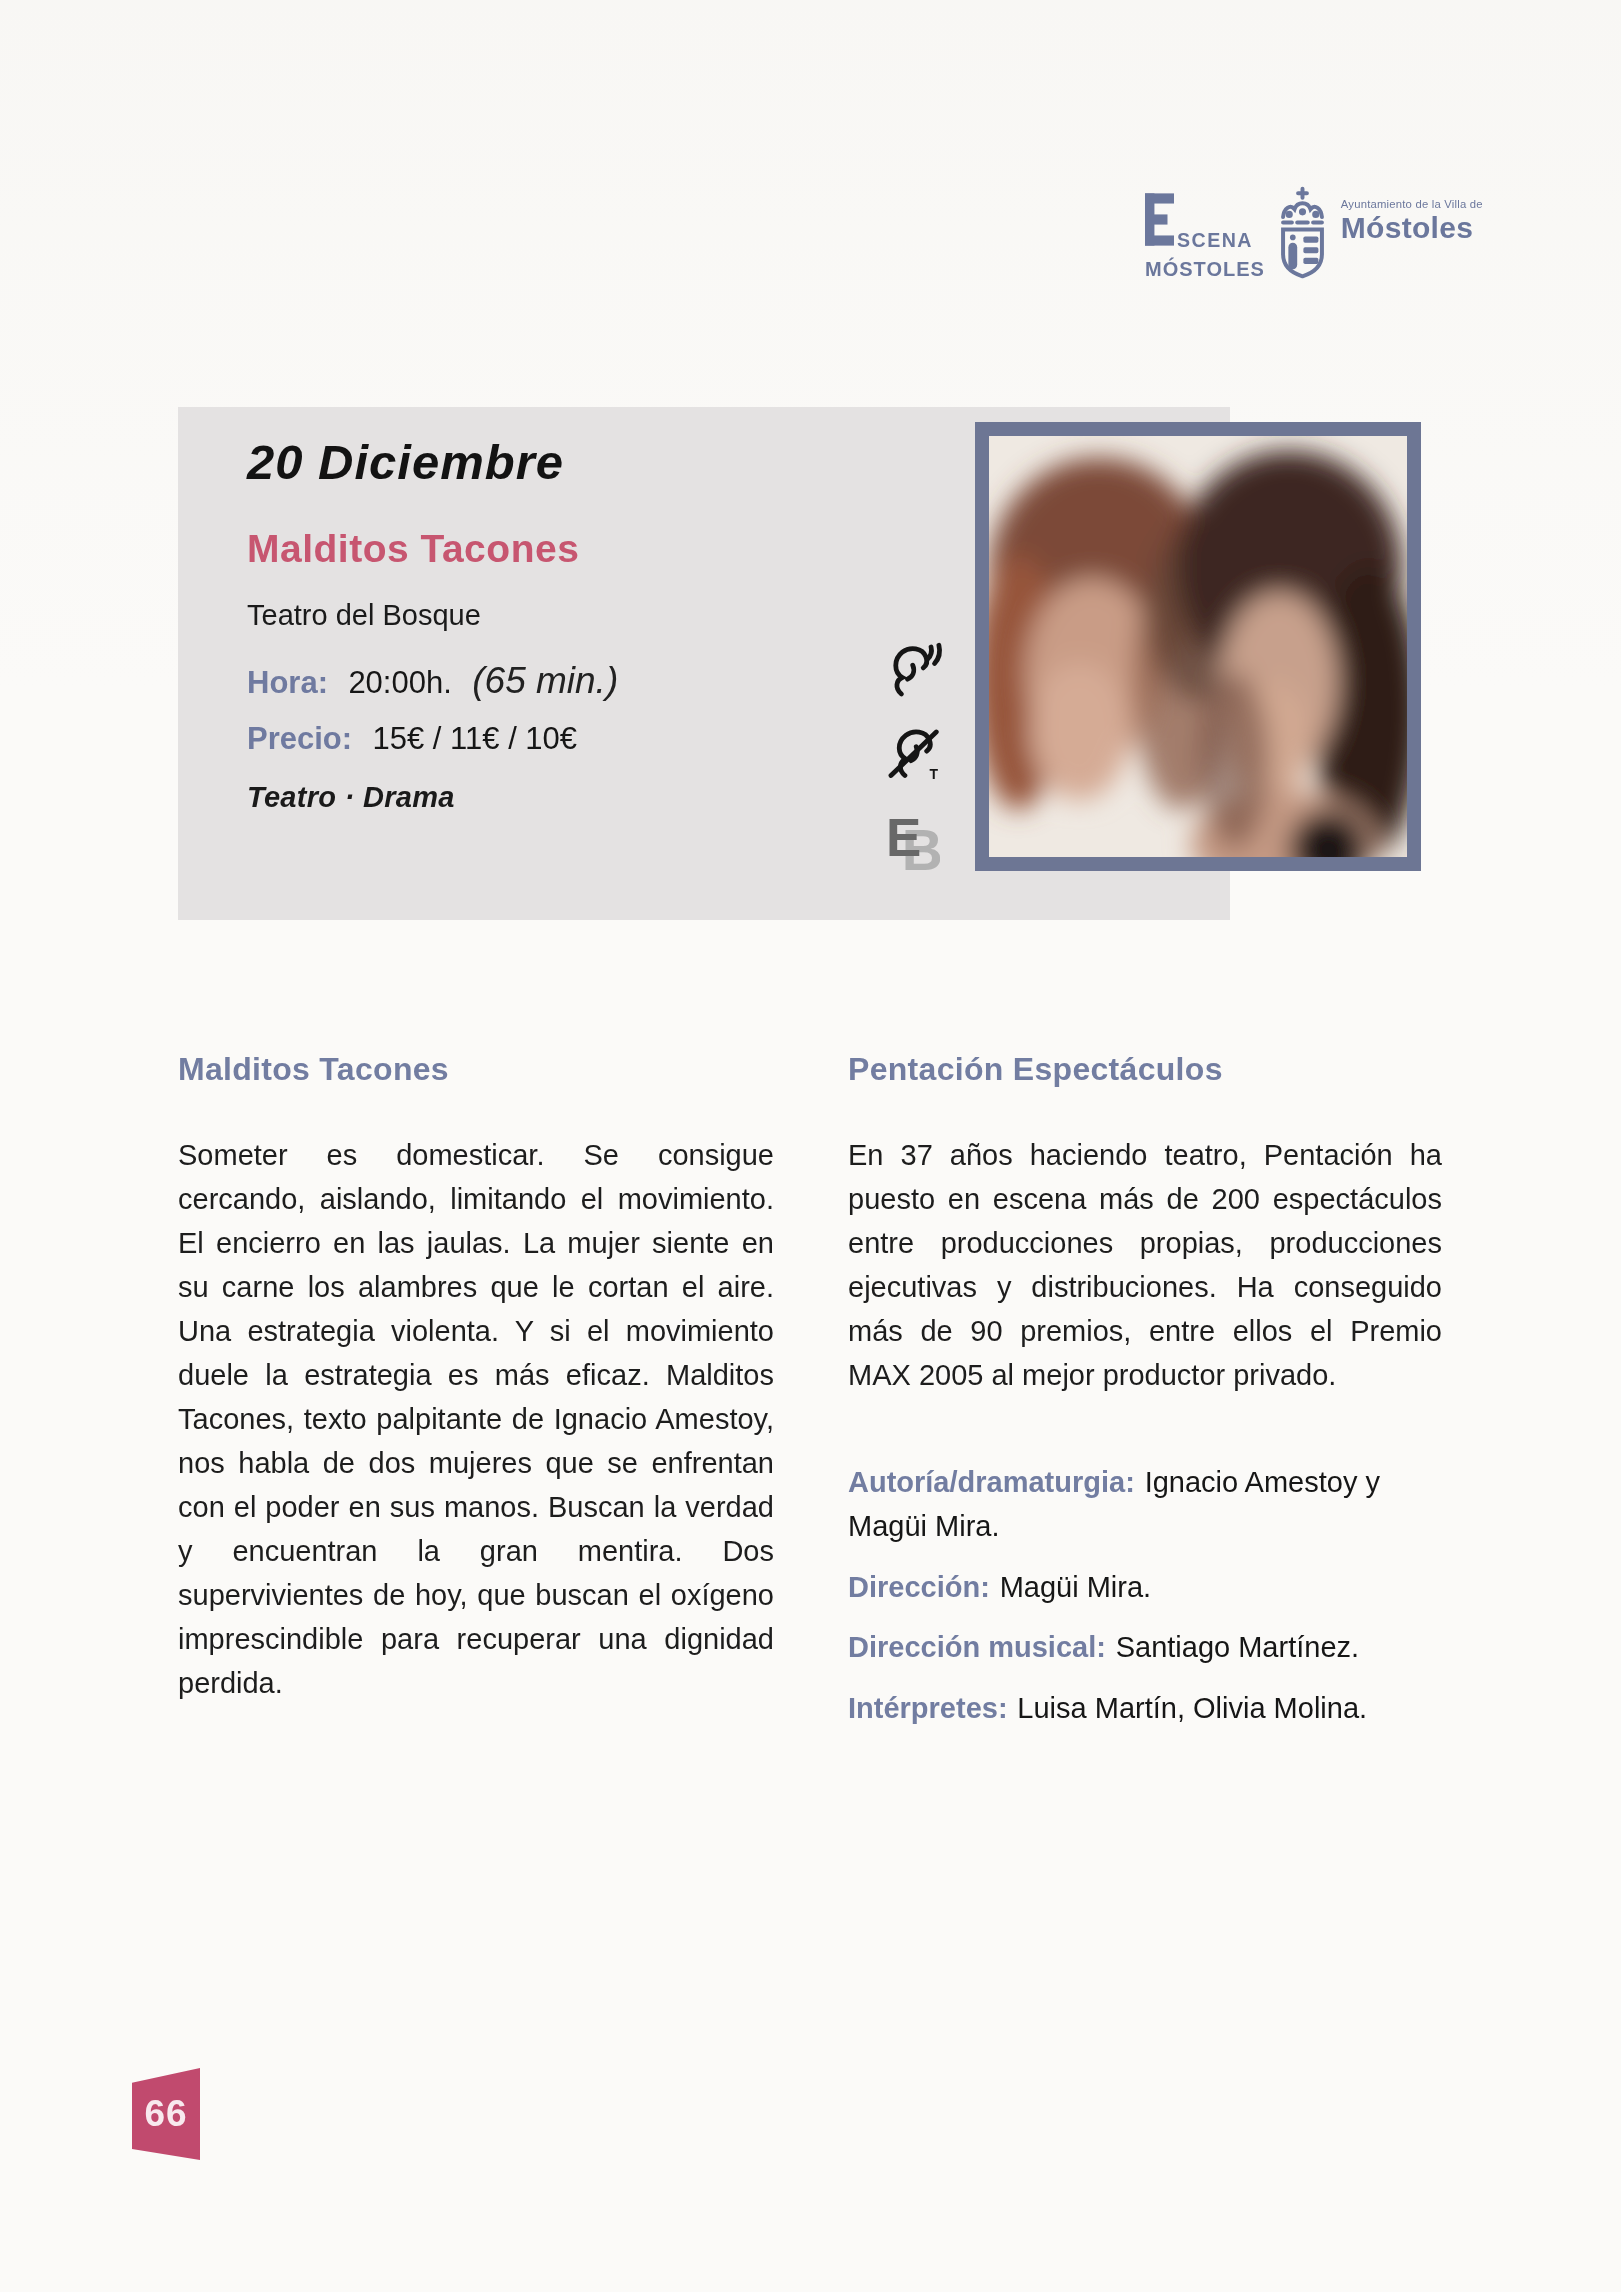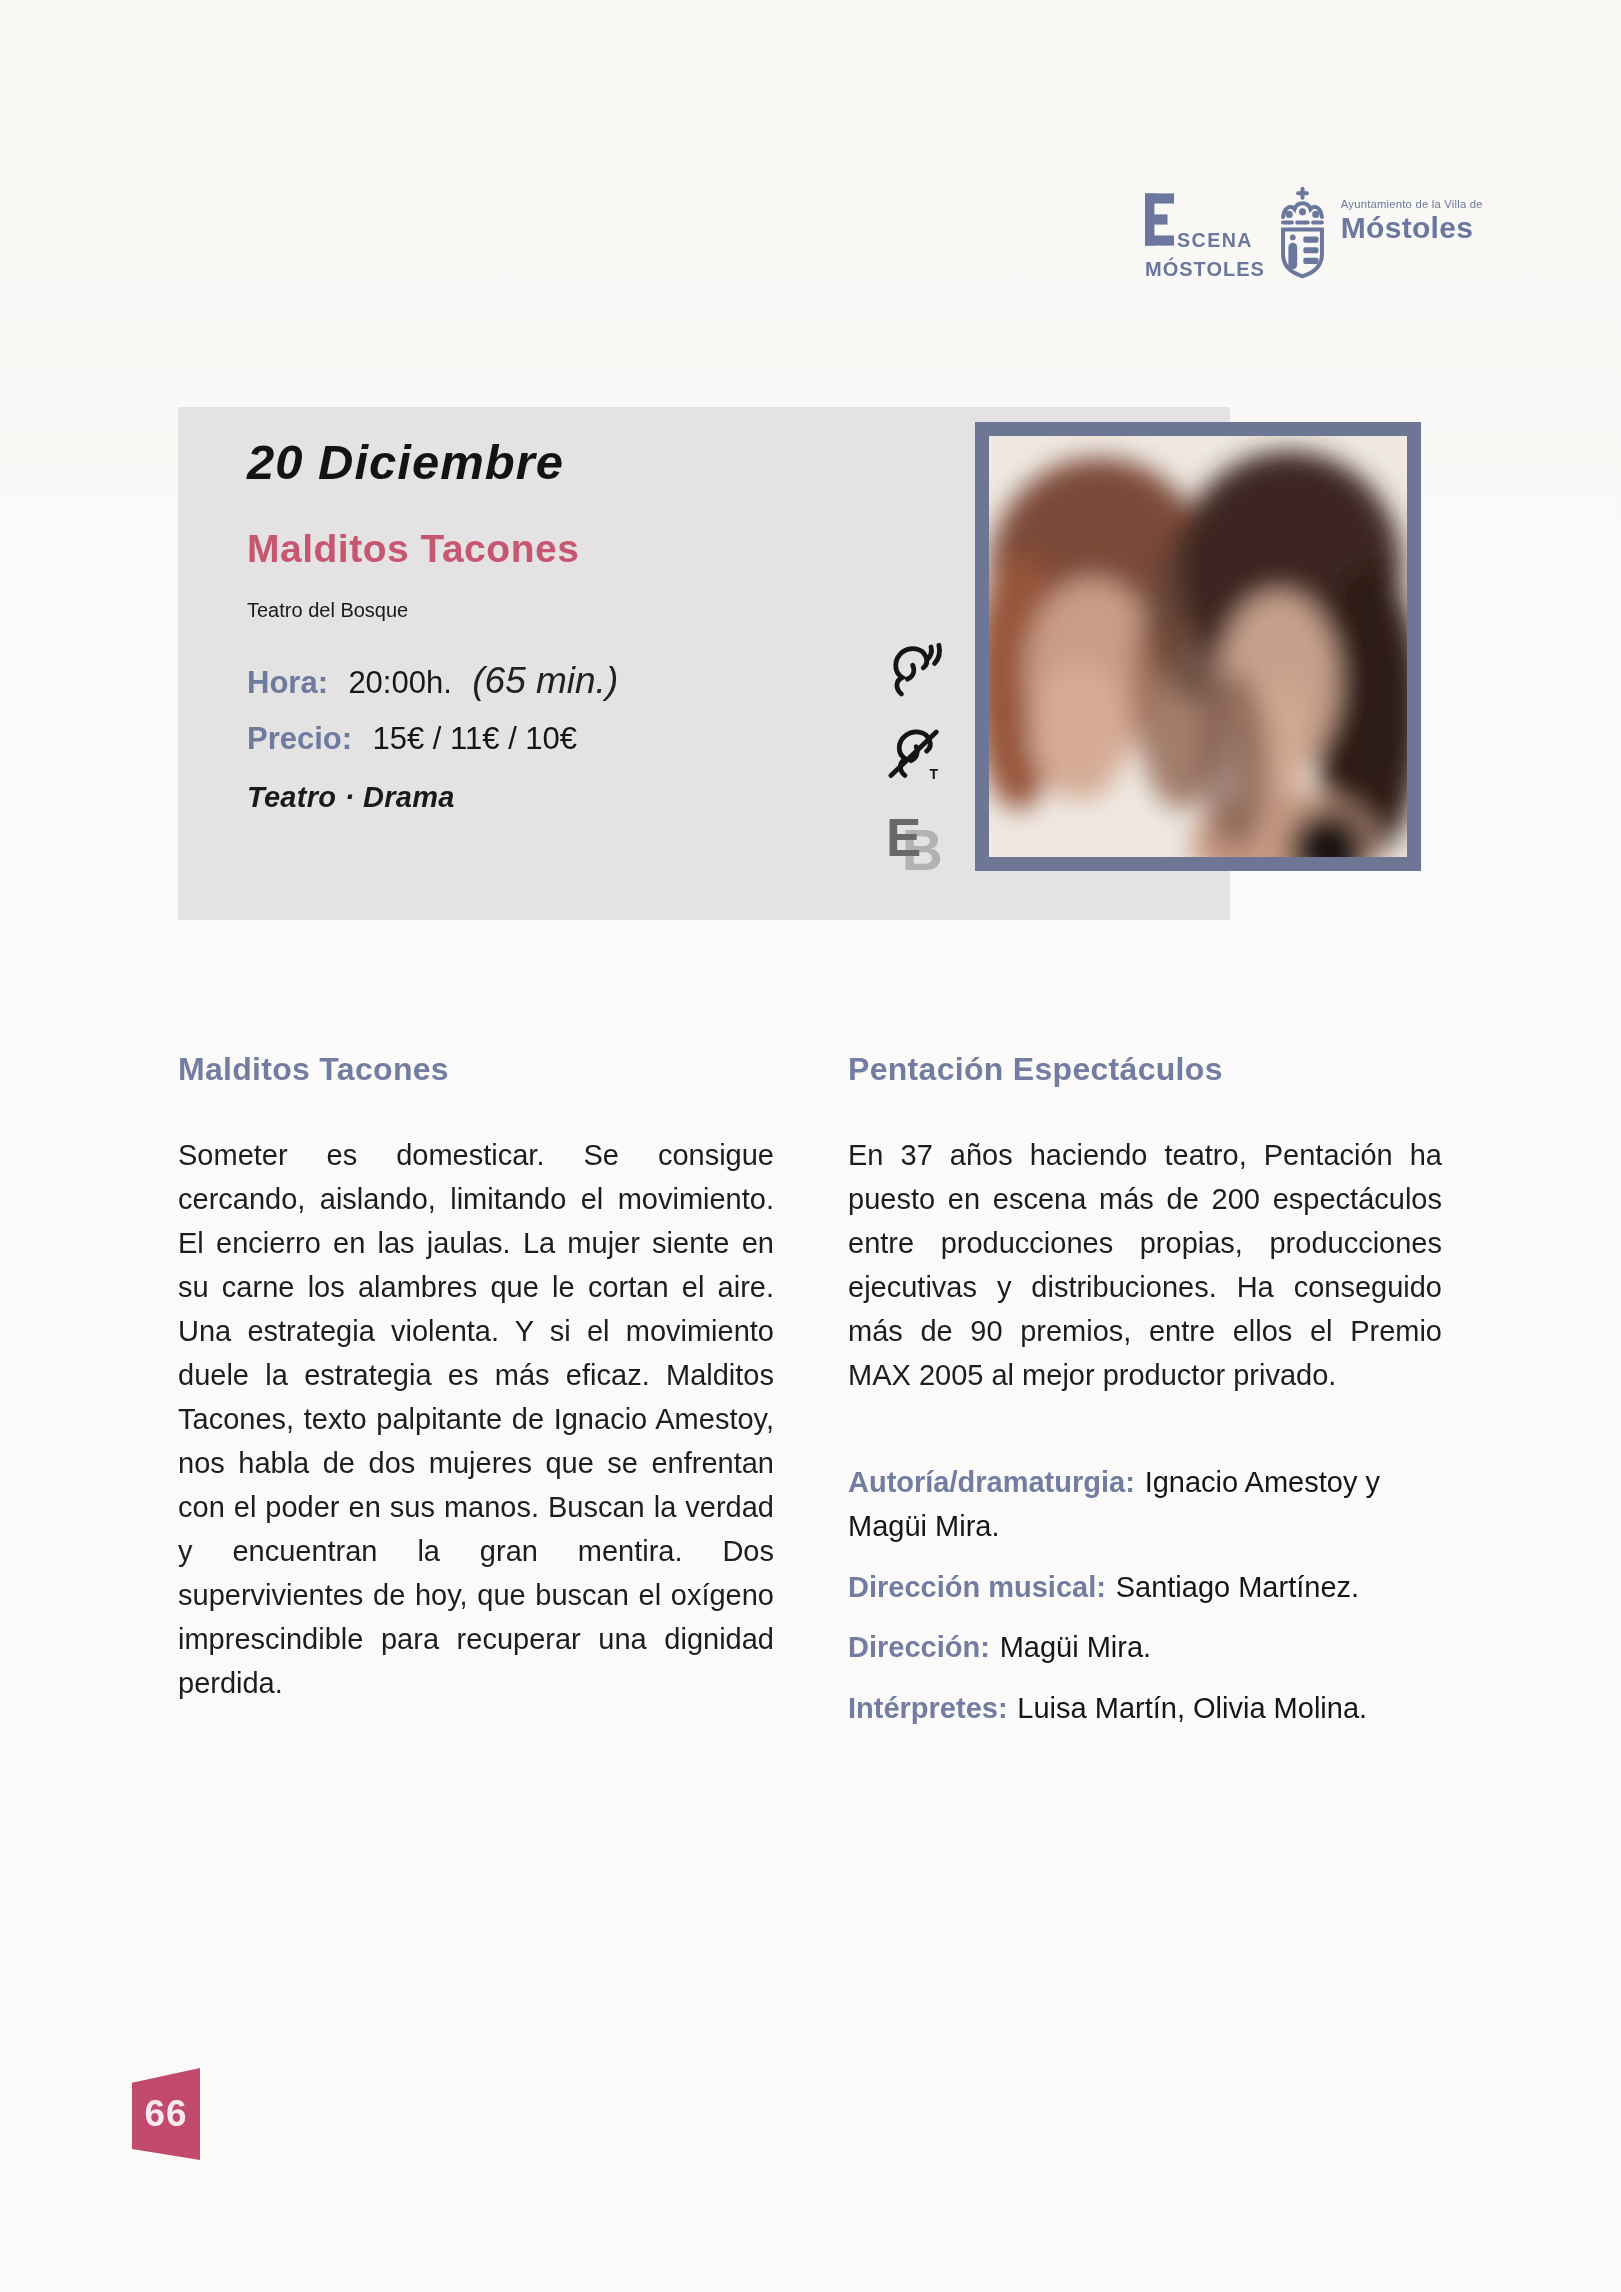--- a/index.html
+++ b/index.html
@@ -43,21 +43,21 @@
     font-size: 49px; font-weight: bold; font-style: italic;
     letter-spacing: 1px; color: #131313;
   }
   .card-title {
     position: absolute; left: 69px; top: 120px;
     font-size: 39px; font-weight: bold; letter-spacing: 0.5px;
     color: #c75670;
   }
   .card-venue {
     position: absolute; left: 69px; top: 192px;
-    font-size: 20px; color: #1a1a1a;
+    font-size: 29px; color: #1a1a1a;
   }
   .card-line { position: absolute; left: 69px; font-size: 31px; white-space: nowrap; }
   .card-hora   { top: 253px; }
   .card-precio { top: 314px; }
   .meta-label { color: #6f7aa0; font-weight: bold; }
   .meta-value { margin-left: 11.8px; color: #161616; }
   .meta-duration { margin-left: 11.8px; font-style: italic; font-size: 37px; color: #222; }
   .card-genre {
     position: absolute; left: 69px; top: 374px;
     font-size: 29px; font-weight: bold; font-style: italic; color: #1a1a1a;
@@ -230,24 +230,24 @@
 
   <article class="col col-right">
     <h3>Pentación Espectáculos</h3>
     <p class="body">En 37 años haciendo teatro, Pentación ha puesto en escena más de 200 espectáculos entre producciones propias, producciones ejecutivas y distribuciones. Ha conseguido más de 90 premios, entre ellos el Premio MAX 2005 al mejor productor privado.</p>
 
     <div class="credits">
       <p class="credit-item">
         <span class="credit-label">Autoría/dramaturgia:</span><span class="credit-value">Ignacio Amestoy y Magüi Mira.</span>
       </p>
       <p class="credit-item">
+        <span class="credit-label">Dirección:</span><span class="credit-value">Magüi Mira.</span>
+      </p>
+      <p class="credit-item">
         <span class="credit-label">Dirección musical:</span><span class="credit-value">Santiago Martínez.</span>
-      </p>
-      <p class="credit-item">
-        <span class="credit-label">Dirección:</span><span class="credit-value">Magüi Mira.</span>
       </p>
       <p class="credit-item">
         <span class="credit-label">Intérpretes:</span><span class="credit-value">Luisa Martín, Olivia Molina.</span>
       </p>
     </div>
   </article>
 
   <div class="page-badge">
     <span>66</span>
   </div>

